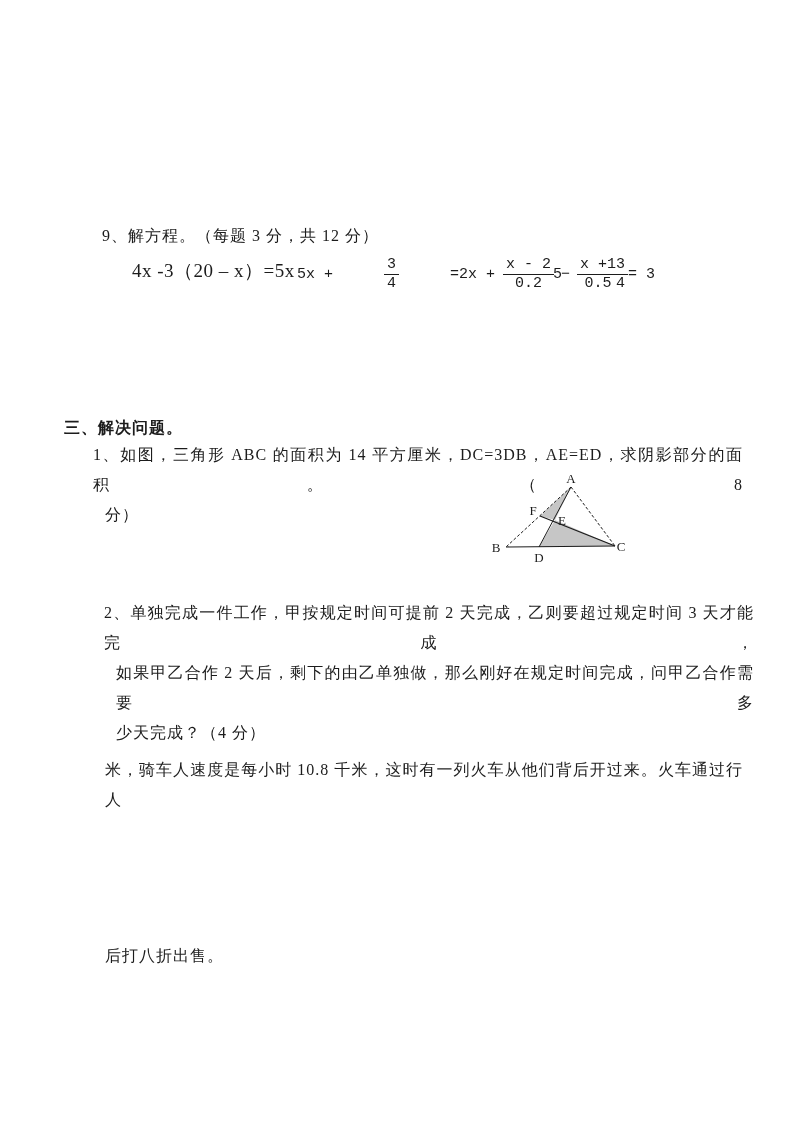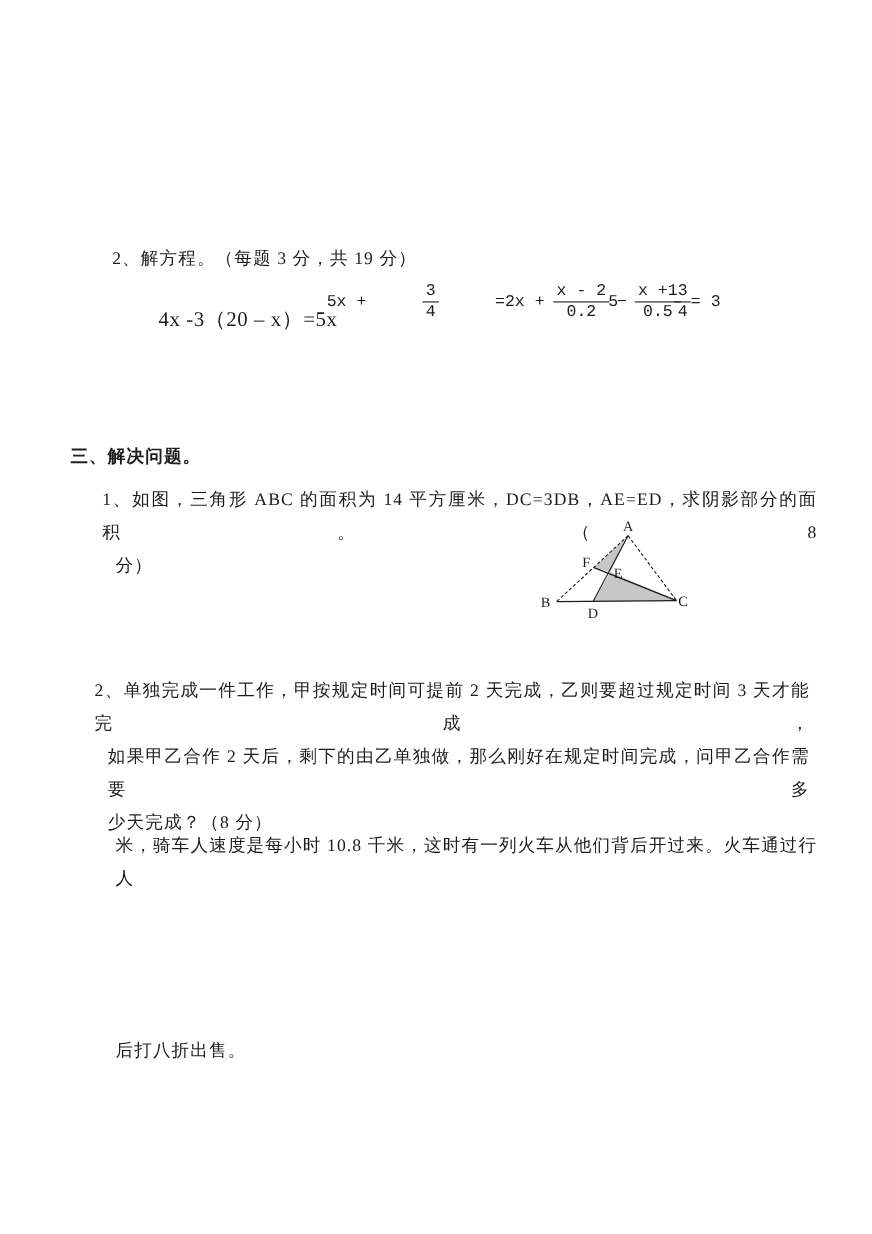--- a/index.html
+++ b/index.html
@@ -56,23 +56,23 @@
 
   
   .figure-svg text {
     font-family: "Liberation Serif", "DejaVu Serif", serif;
     font-size: 13px; fill: #1c1c1c;
   }
 </style>
 </head>
 <body>
 
-<div class="abs sec-heading" style="left:102px; top:226px;">2、解方程。（每题 3 分，共 19 分）</div>
+<div class="abs sec-heading" style="left:102px; top:226px;">9、解方程。（每题 3 分，共 12 分）</div>
 
-<div class="abs eq-serif" style="left:144px; top:259px;margin-top:20px;">4x -3（20 – x）=5x</div>
+<div class="abs eq-serif" style="left:132px; top:259px;">4x -3（20 – x）=5x</div>
 
 <div class="abs eq-mono" style="left:297px; top:257px;gap:48px;">
   <span>5x +</span>
   <span class="frac">
       <span class="num">3</span>
       <span class="den">4</span>
     </span>
   <span>=2x +</span>
   <span style="margin-left:10px;">5</span>
   <span class="frac">
@@ -87,21 +87,21 @@
       <span class="den">0.2</span>
     </span>
   <span style="margin:0 4px;">−</span>
   <span class="frac">
       <span class="num">x +1</span>
       <span class="den">0.5</span>
     </span>
   <span style="margin-left:6px;">= 3</span>
 </div>
 
-<div class="abs sec-heading bold" style="left:64px; top:406px;">三、解决问题。</div>
+<div class="abs sec-heading bold" style="left:64px; top:418px;">三、解决问题。</div>
 
 <div class="abs problem" style="left:93px; top:440px;">
     <div class="line fill">1、如图，三角形 ABC 的面积为 14 平方厘米，DC=3DB，AE=ED，求阴影部分的面积。（8</div>
     <div class="line cont">分）</div>
   </div>
 
 <svg class="abs figure-svg" style="left:488px; top:470px;" width="145" height="95" viewBox="0 0 145 95">
 
   <polygon points="83,17 52,46 67,50" stroke="none" fill="#c6c6c6"></polygon>
   <polygon points="51,77 67,50 127,76" stroke="none" fill="#c6c6c6"></polygon>
@@ -113,24 +113,24 @@
   <line x1="52" y1="46" x2="127" y2="76" stroke="#1c1c1c" stroke-width="1.2"></line>
 
   <text x="83" y="13" text-anchor="middle">A</text>
   <text x="8" y="82" text-anchor="middle">B</text>
   <text x="133" y="81" text-anchor="middle">C</text>
   <text x="51" y="92" text-anchor="middle">D</text>
   <text x="74" y="55" text-anchor="middle">E</text>
   <text x="45" y="45" text-anchor="middle">F</text>
 </svg>
 
-<div class="abs problem" style="left:86px; top:598px;margin-top:16px;">
+<div class="abs problem" style="left:104px; top:598px;">
     <div class="line fill">2、单独完成一件工作，甲按规定时间可提前 2 天完成，乙则要超过规定时间 3 天才能完成，</div>
     <div class="line cont fill">如果甲乙合作 2 天后，剩下的由乙单独做，那么刚好在规定时间完成，问甲乙合作需要多</div>
-    <div class="line cont">少天完成？（8 分）</div>
+    <div class="line cont">少天完成？（4 分）</div>
   </div>
 
 <div class="abs problem" style="left:93px; top:755px;">
     <div class="line cont fill">米，骑车人速度是每小时 10.8 千米，这时有一列火车从他们背后开过来。火车通过行人</div>
   </div>
 
 <div class="abs problem" style="left:93px; top:941px;">
     <div class="line cont">后打八折出售。</div>
   </div>
 

